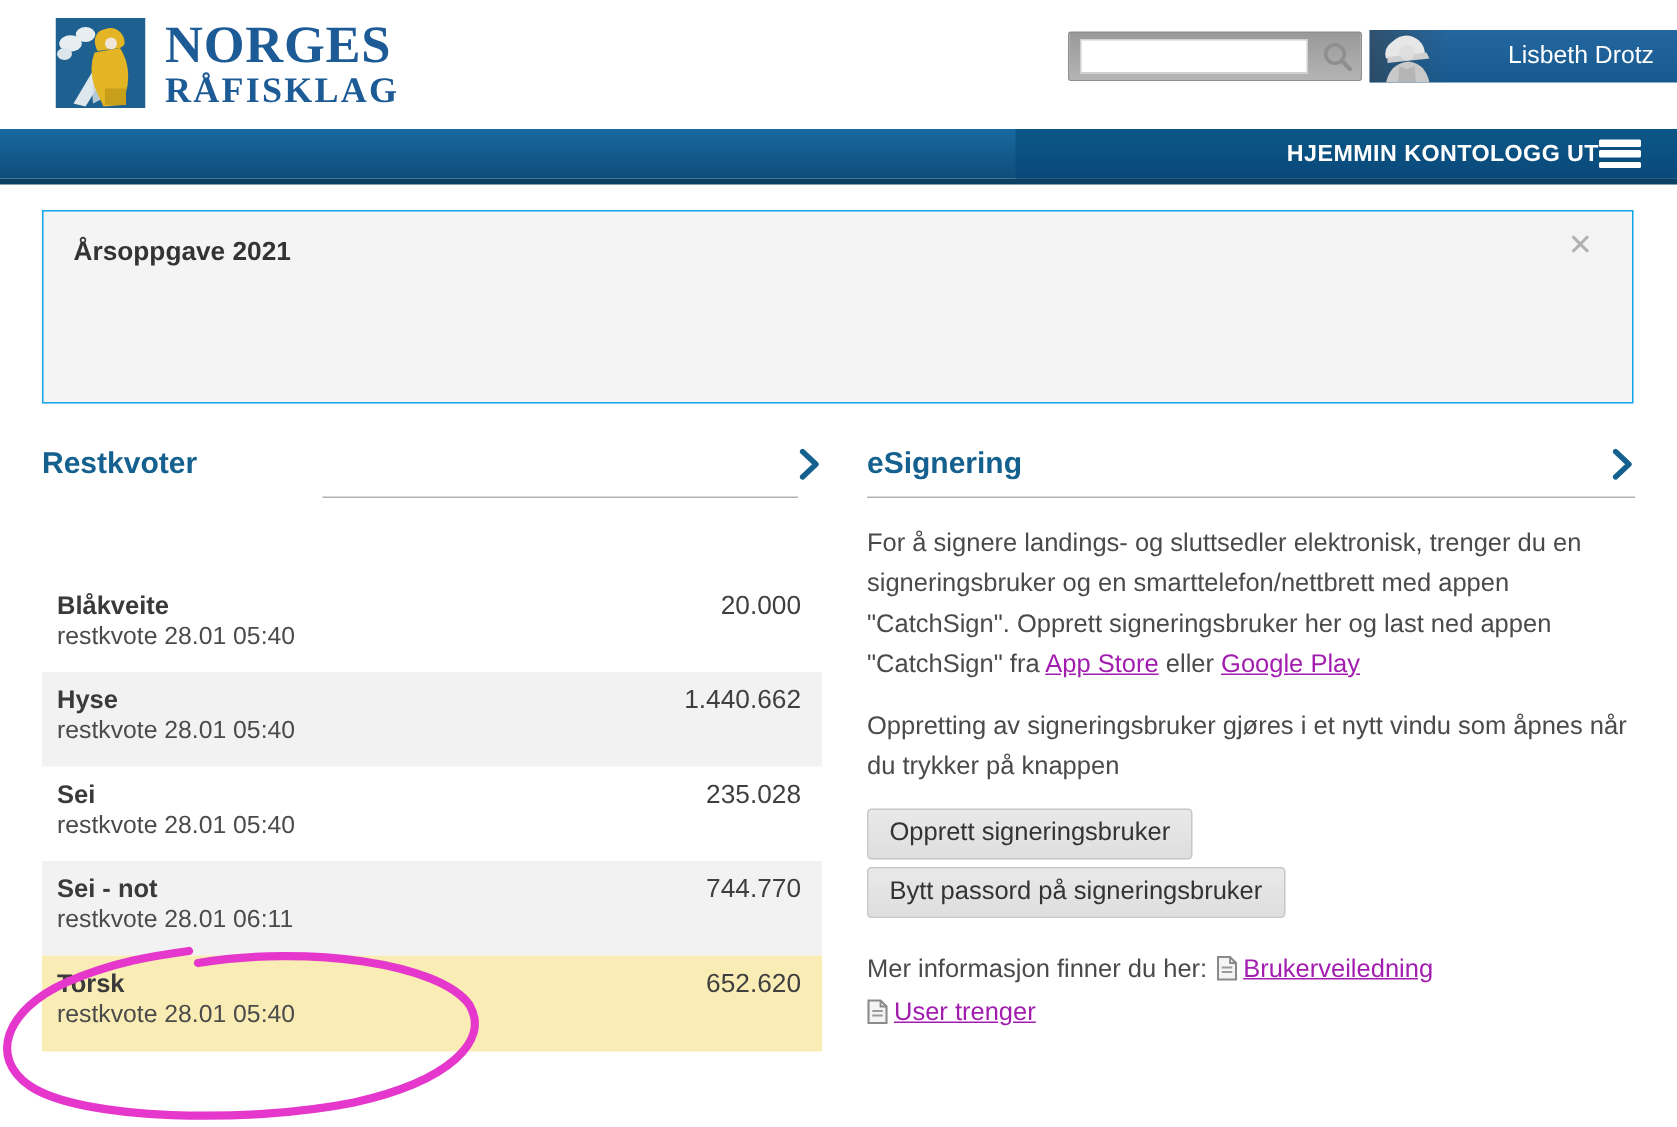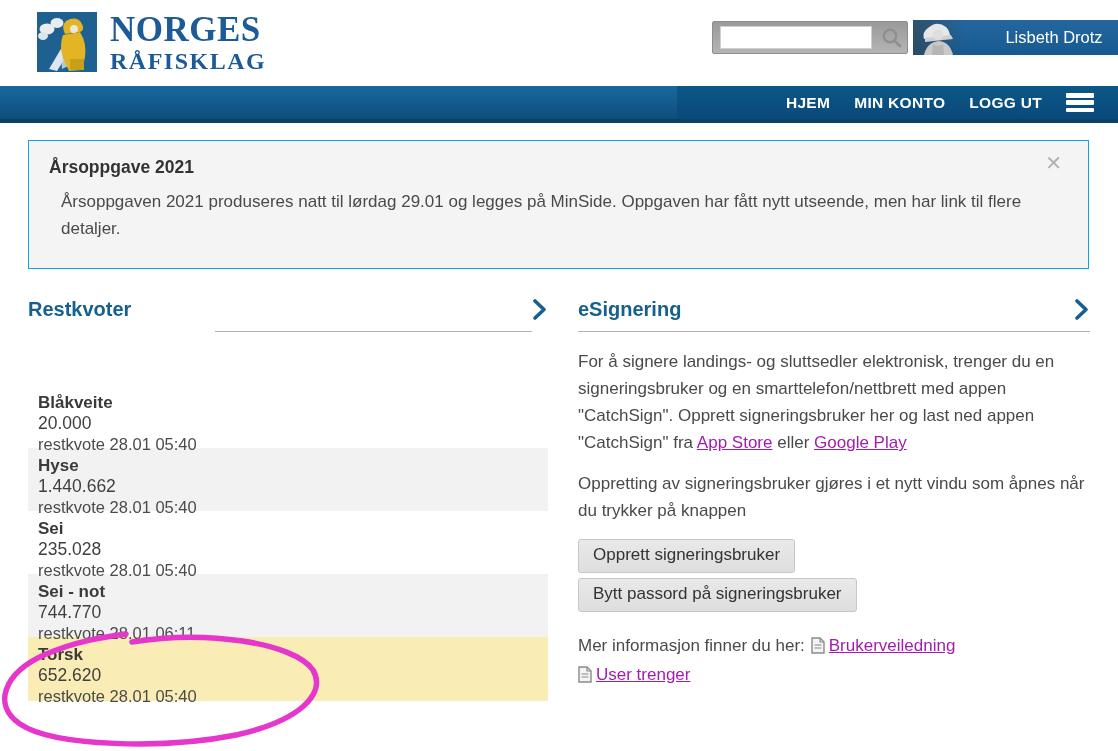--- a/index.html
+++ b/index.html
@@ -24,21 +24,21 @@
         background:linear-gradient(180deg,#24679f,#175a90);cursor:pointer;}
   .user-figure{position:absolute;left:0;top:0;width:54px;height:35px;}
   .user-name{position:absolute;left:60px;right:10px;top:0;height:35px;display:flex;align-items:center;
         justify-content:center;color:#fff;font-size:16.5px;}
 
   
   .navbar{position:absolute;left:0;top:86px;width:1118px;height:37px;}
   .navbar-bg{position:absolute;left:0;top:0;width:1118px;height:33px;background:linear-gradient(180deg,#1769a1,#0f4d79);}
   .navbar-right-bg{position:absolute;left:677px;right:0;top:0;height:33px;background:linear-gradient(180deg,#0c5787,#09497a);}
   .navbar-edge{position:absolute;left:0;top:33px;width:1118px;height:4px;background:#0a4165;}
-  .nav-items{position:absolute;right:24px;top:0;height:33px;display:flex;align-items:center;gap:24px;z-index:2;}
+  .nav-items{position:absolute;right:24px;top:0;height:33px;display:flex;align-items:center;z-index:2;}
   .nav-link{color:#fff;font-size:15.5px;font-weight:bold;letter-spacing:.3px;cursor:pointer;white-space:nowrap;}
   .hamburger{width:28px;height:19px;display:flex;flex-direction:column;justify-content:space-between;cursor:pointer;}
   .hamburger span{display:block;height:4.5px;background:#fff;border-radius:1px;}
 
   
   .notice{position:absolute;left:28px;top:140px;width:1061px;height:129px;background:#f4f4f4;
         border:1px solid #0ea5e9;box-sizing:border-box;}
   .notice-title{position:absolute;left:20px;top:16px;font-size:17.5px;font-weight:bold;color:#333;}
   .notice-body{position:absolute;left:32px;top:47px;width:1000px;font-size:17px;line-height:27px;color:#4a4a4a;}
   .notice-close{position:absolute;right:26px;top:10px;font-size:20px;font-weight:bold;color:#b1b1b1;cursor:pointer;}
@@ -49,21 +49,21 @@
   .col-chevron{position:absolute;right:2px;top:4px;width:13px;height:21px;cursor:pointer;}
   .hline{position:absolute;height:1px;background:#b2b2b2;}
 
   .left-col{position:absolute;left:28px;top:295px;width:520px;}
   .left-col .hline{left:187px;top:36px;width:317px;}
 
   .rows{position:absolute;left:28px;top:385px;width:520px;}
   .row{height:63px;box-sizing:border-box;padding:8px 14px 0 10px;cursor:pointer;}
   .row-shaded{background:#f2f2f2;}
   .row-highlight{background:#f9ecb4;height:64px;}
-  .row-top{display:flex;justify-content:space-between;align-items:baseline;flex-direction:column;}
+  .row-top{display:flex;justify-content:space-between;align-items:baseline;}
   .row-name{font-size:17px;font-weight:bold;color:#3a3a3a;}
   .row-value{font-size:17.5px;color:#3f3f3f;}
   .row-sub{font-size:16.5px;color:#4b4b4b;margin-top:1px;}
 
   .right-col{position:absolute;left:578px;top:295px;width:512px;}
   .right-col .hline{left:0;top:36px;width:512px;}
   .para{font-size:17px;line-height:27px;color:#4a4a4a;}
   .p1{margin:13px 0 0 0;}
   .p2{margin:14px 0 0 0;}
   .text-link{color:#a21caf;text-decoration:underline;cursor:pointer;}
@@ -141,21 +141,20 @@
       <div class="hamburger">
         <span></span>
           <span></span>
           <span></span>
       </div>
     </div>
   </div>
 
   <div class="notice">
     <div class="notice-title">Årsoppgave 2021</div>
-    <div class="notice-body">Årsoppgaven 2021 produseres natt til lørdag 29.01 og legges på MinSide. Oppgaven har fått nytt utseende, men har link til flere detaljer.</div>
     <div class="notice-close">✕</div>
   </div>
 
   <div class="left-col">
     <div class="col-head">
       <div class="col-title">Restkvoter</div>
       <svg class="col-chevron" viewBox="0 0 13 21">
         <path d="M2 2 L11 10.5 L2 19" fill="none" stroke="#14618f" stroke-width="3.6" stroke-linecap="round" stroke-linejoin="round"></path>
       </svg>
       <div class="hline"></div>

